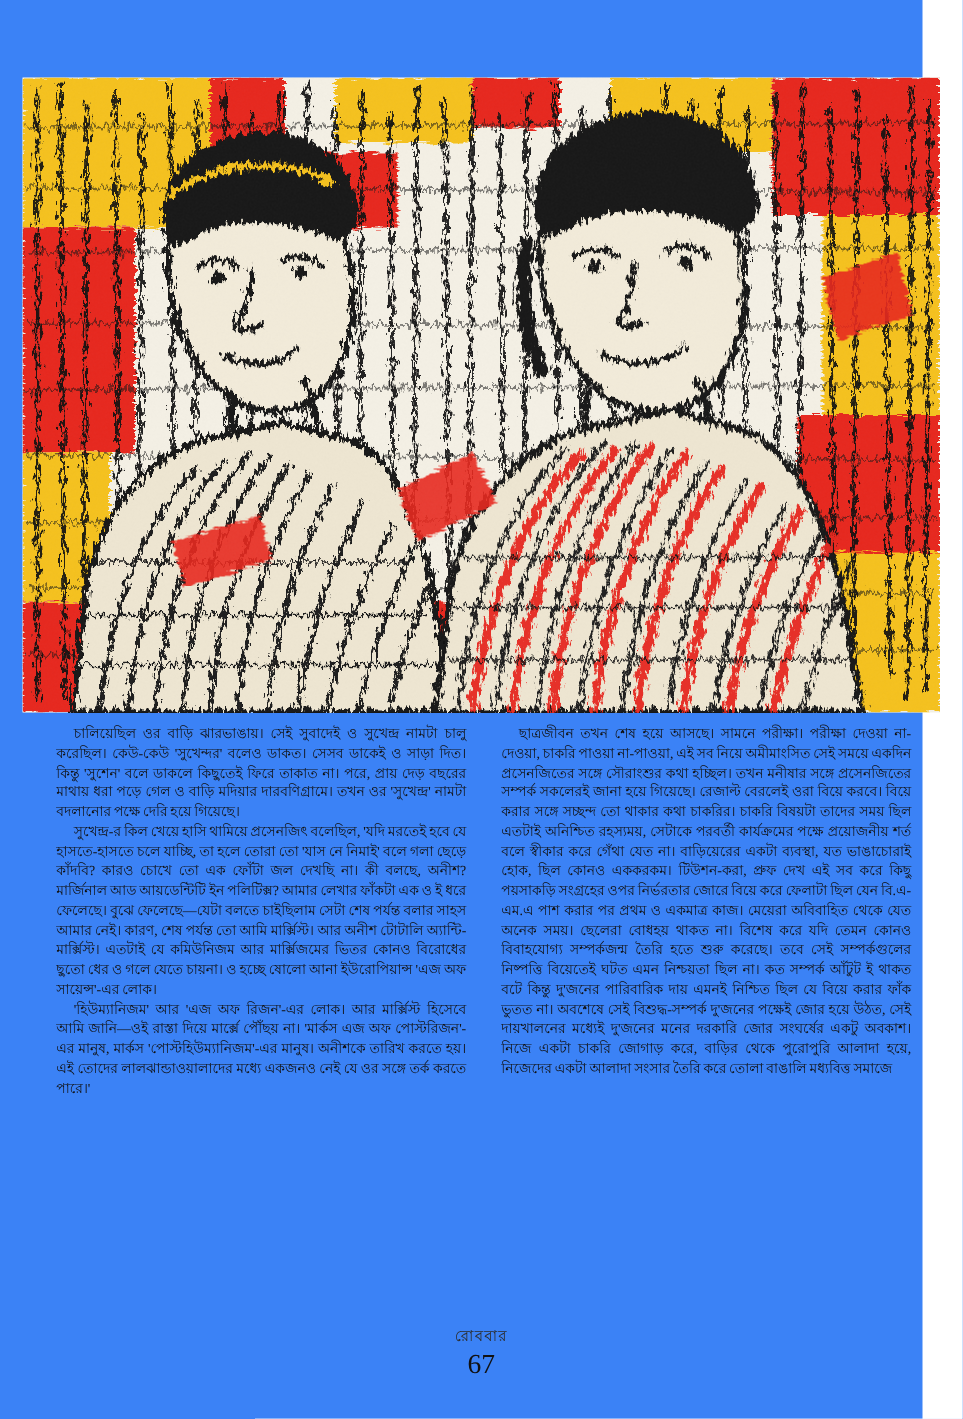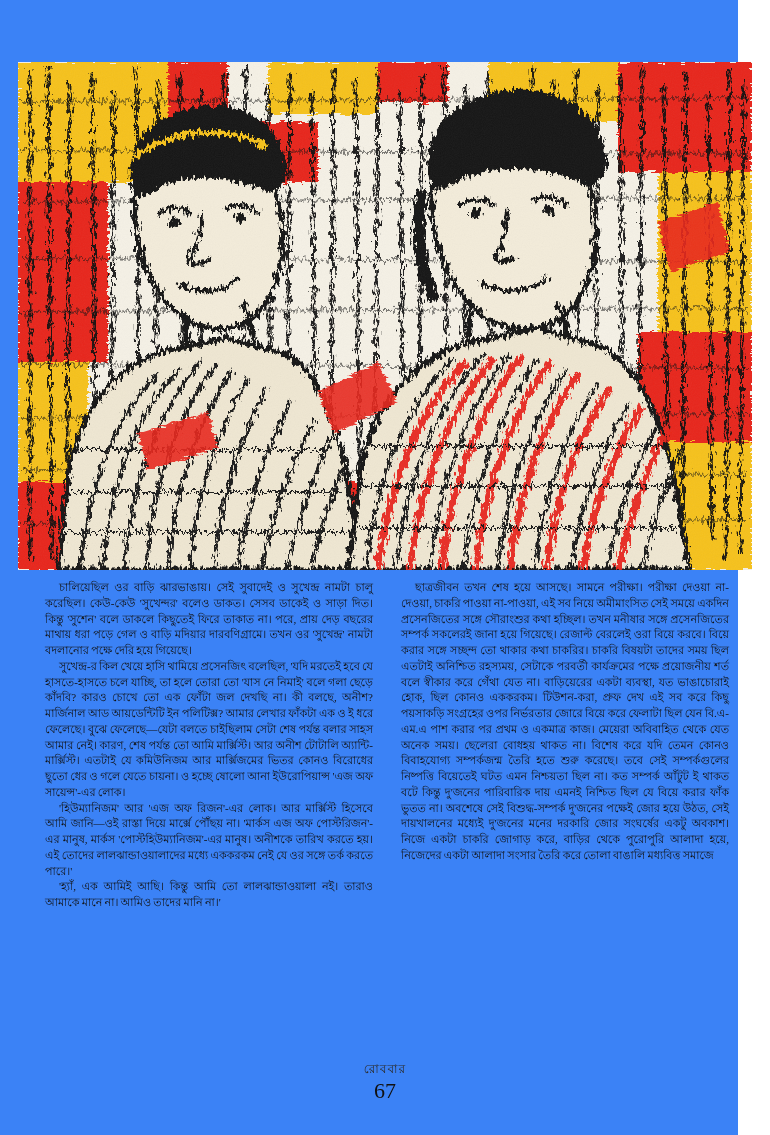--- a/index.html
+++ b/index.html
@@ -259,22 +259,21 @@
       </g>
 
       <rect x="0" y="0" width="734" height="508" filter="url(#grain)" opacity="0.18"></rect>
     </svg>
   </div>
 
   <div class="columns">
     <div class="col">
       <p class="indent">চালিয়েছিল ওর বাড়ি ঝারভাঙায়। সেই সুবাদেই ও সুখেন্দ্র নামটা চালু করেছিল। কেউ-কেউ 'সুখেন্দর' বলেও ডাকত। সেসব ডাকেই ও সাড়া দিত। কিন্তু 'সুশেন' বলে ডাকলে কিছুতেই ফিরে তাকাত না। পরে, প্রায় দেড় বছরের মাথায় ধরা পড়ে গেল ও বাড়ি মদিয়ার দারবণিগ্রামে। তখন ওর 'সুখেন্দ্র' নামটা বদলানোর পক্ষে দেরি হয়ে গিয়েছে।</p>
       <p class="indent">সুখেন্দ্র-র কিল খেয়ে হাসি থামিয়ে প্রসেনজিৎ বলেছিল, 'যদি মরতেই হবে যে হাসতে-হাসতে চলে যাচ্ছি, তা হলে তোরা তো 'যাস নে নিমাই' বলে গলা ছেড়ে কাঁদবি? কারও চোখে তো এক ফোঁটা জল দেখছি না। কী বলছে, অনীশ? মার্জিনাল আড আয়ডেন্টিটি ইন পলিটিক্স? আমার লেখার ফাঁকটা এক ও ই ধরে ফেলেছে। বুঝে ফেলেছে—যেটা বলতে চাইছিলাম সেটা শেষ পর্যন্ত বলার সাহস আমার নেই। কারণ, শেষ পর্যন্ত তো আমি মার্ক্সিস্ট। আর অনীশ টোটালি অ্যান্টি-মার্ক্সিস্ট। এতটাই যে কমিউনিজম আর মার্ক্সিজমের ভিতর কোনও বিরোধের ছুতো ধের ও গলে যেতে চায়না। ও হচ্ছে ষোলো আনা ইউরোপিয়ান্স 'এজ অফ সায়েন্স'-এর লোক।</p>
-      <p class="indent">'হিউম্যানিজম' আর 'এজ অফ রিজন'-এর লোক। আর মার্ক্সিস্ট হিসেবে আমি জানি—ওই রাস্তা দিয়ে মার্ক্সে পৌঁছয় না। 'মার্কস এজ অফ পোস্টরিজন'-এর মানুষ, মার্কস 'পোস্টহিউম্যানিজম'-এর মানুষ। অনীশকে তারিখ করতে হয়। এই তোদের লালঝান্ডাওয়ালাদের মধ্যে এককরকম নেই যে ওর সঙ্গে তর্ক করতে পারে।'</p>
-      <p class="indent">'হ্যাঁ, এক আমিই আছি। কিন্তু আমি তো লালঝান্ডাওয়ালা নই। তারাও আমাকে মানে না। আমিও তাদের মানি না।'</p>
+      <p class="indent">'হিউম্যানিজম' আর 'এজ অফ রিজন'-এর লোক। আর মার্ক্সিস্ট হিসেবে আমি জানি—ওই রাস্তা দিয়ে মার্ক্সে পৌঁছয় না। 'মার্কস এজ অফ পোস্টরিজন'-এর মানুষ, মার্কস 'পোস্টহিউম্যানিজম'-এর মানুষ। অনীশকে তারিখ করতে হয়। এই তোদের লালঝান্ডাওয়ালাদের মধ্যে একজনও নেই যে ওর সঙ্গে তর্ক করতে পারে।'</p>
     </div>
     <div class="col">
       <p class="indent">ছাত্রজীবন তখন শেষ হয়ে আসছে। সামনে পরীক্ষা। পরীক্ষা দেওয়া না-দেওয়া, চাকরি পাওয়া না-পাওয়া, এই সব নিয়ে অমীমাংসিত সেই সময়ে একদিন প্রসেনজিতের সঙ্গে সৌরাংশুর কথা হচ্ছিল। তখন মনীষার সঙ্গে প্রসেনজিতের সম্পর্ক সকলেরই জানা হয়ে গিয়েছে। রেজাল্ট বেরলেই ওরা বিয়ে করবে। বিয়ে করার সঙ্গে সচ্ছন্দ তো থাকার কথা চাকরির। চাকরি বিষয়টা তাদের সময় ছিল এতটাই অনিশ্চিত রহস্যময়, সেটাকে পরবর্তী কার্যক্রমের পক্ষে প্রয়োজনীয় শর্ত বলে স্বীকার করে গেঁথা যেত না। বাড়িয়েরের একটা ব্যবস্থা, যত ভাঙাচোরাই হোক, ছিল কোনও এককরকম। টিউশন-করা, প্রুফ দেখ এই সব করে কিছু পয়সাকড়ি সংগ্রহের ওপর নির্ভরতার জোরে বিয়ে করে ফেলাটা ছিল যেন বি.এ-এম.এ পাশ করার পর প্রথম ও একমাত্র কাজ। মেয়েরা অবিবাহিত থেকে যেত অনেক সময়। ছেলেরা বোধহয় থাকত না। বিশেষ করে যদি তেমন কোনও বিবাহযোগ্য সম্পর্কজন্ম তৈরি হতে শুরু করেছে। তবে সেই সম্পর্কগুলের নিষ্পত্তি বিয়েতেই ঘটত এমন নিশ্চয়তা ছিল না। কত সম্পর্ক আঁটুট ই থাকত বটে কিন্তু দু'জনের পারিবারিক দায় এমনই নিশ্চিত ছিল যে বিয়ে করার ফাঁক ভুতত না। অবশেষে সেই বিশুদ্ধ-সম্পর্ক দু'জনের পক্ষেই জোর হয়ে উঠত, সেই দায়খালনের মধ্যেই দু'জনের মনের দরকারি জোর সংঘর্ষের একটু অবকাশ। নিজে একটা চাকরি জোগাড় করে, বাড়ির থেকে পুরোপুরি আলাদা হয়ে, নিজেদের একটা আলাদা সংসার তৈরি করে তোলা বাঙালি মধ্যবিত্ত সমাজে</p>
     </div>
   </div>
 
   <div class="footer">
     <div class="folio-word">রোববার</div>
     <div class="folio-num">67</div>
   </div>

